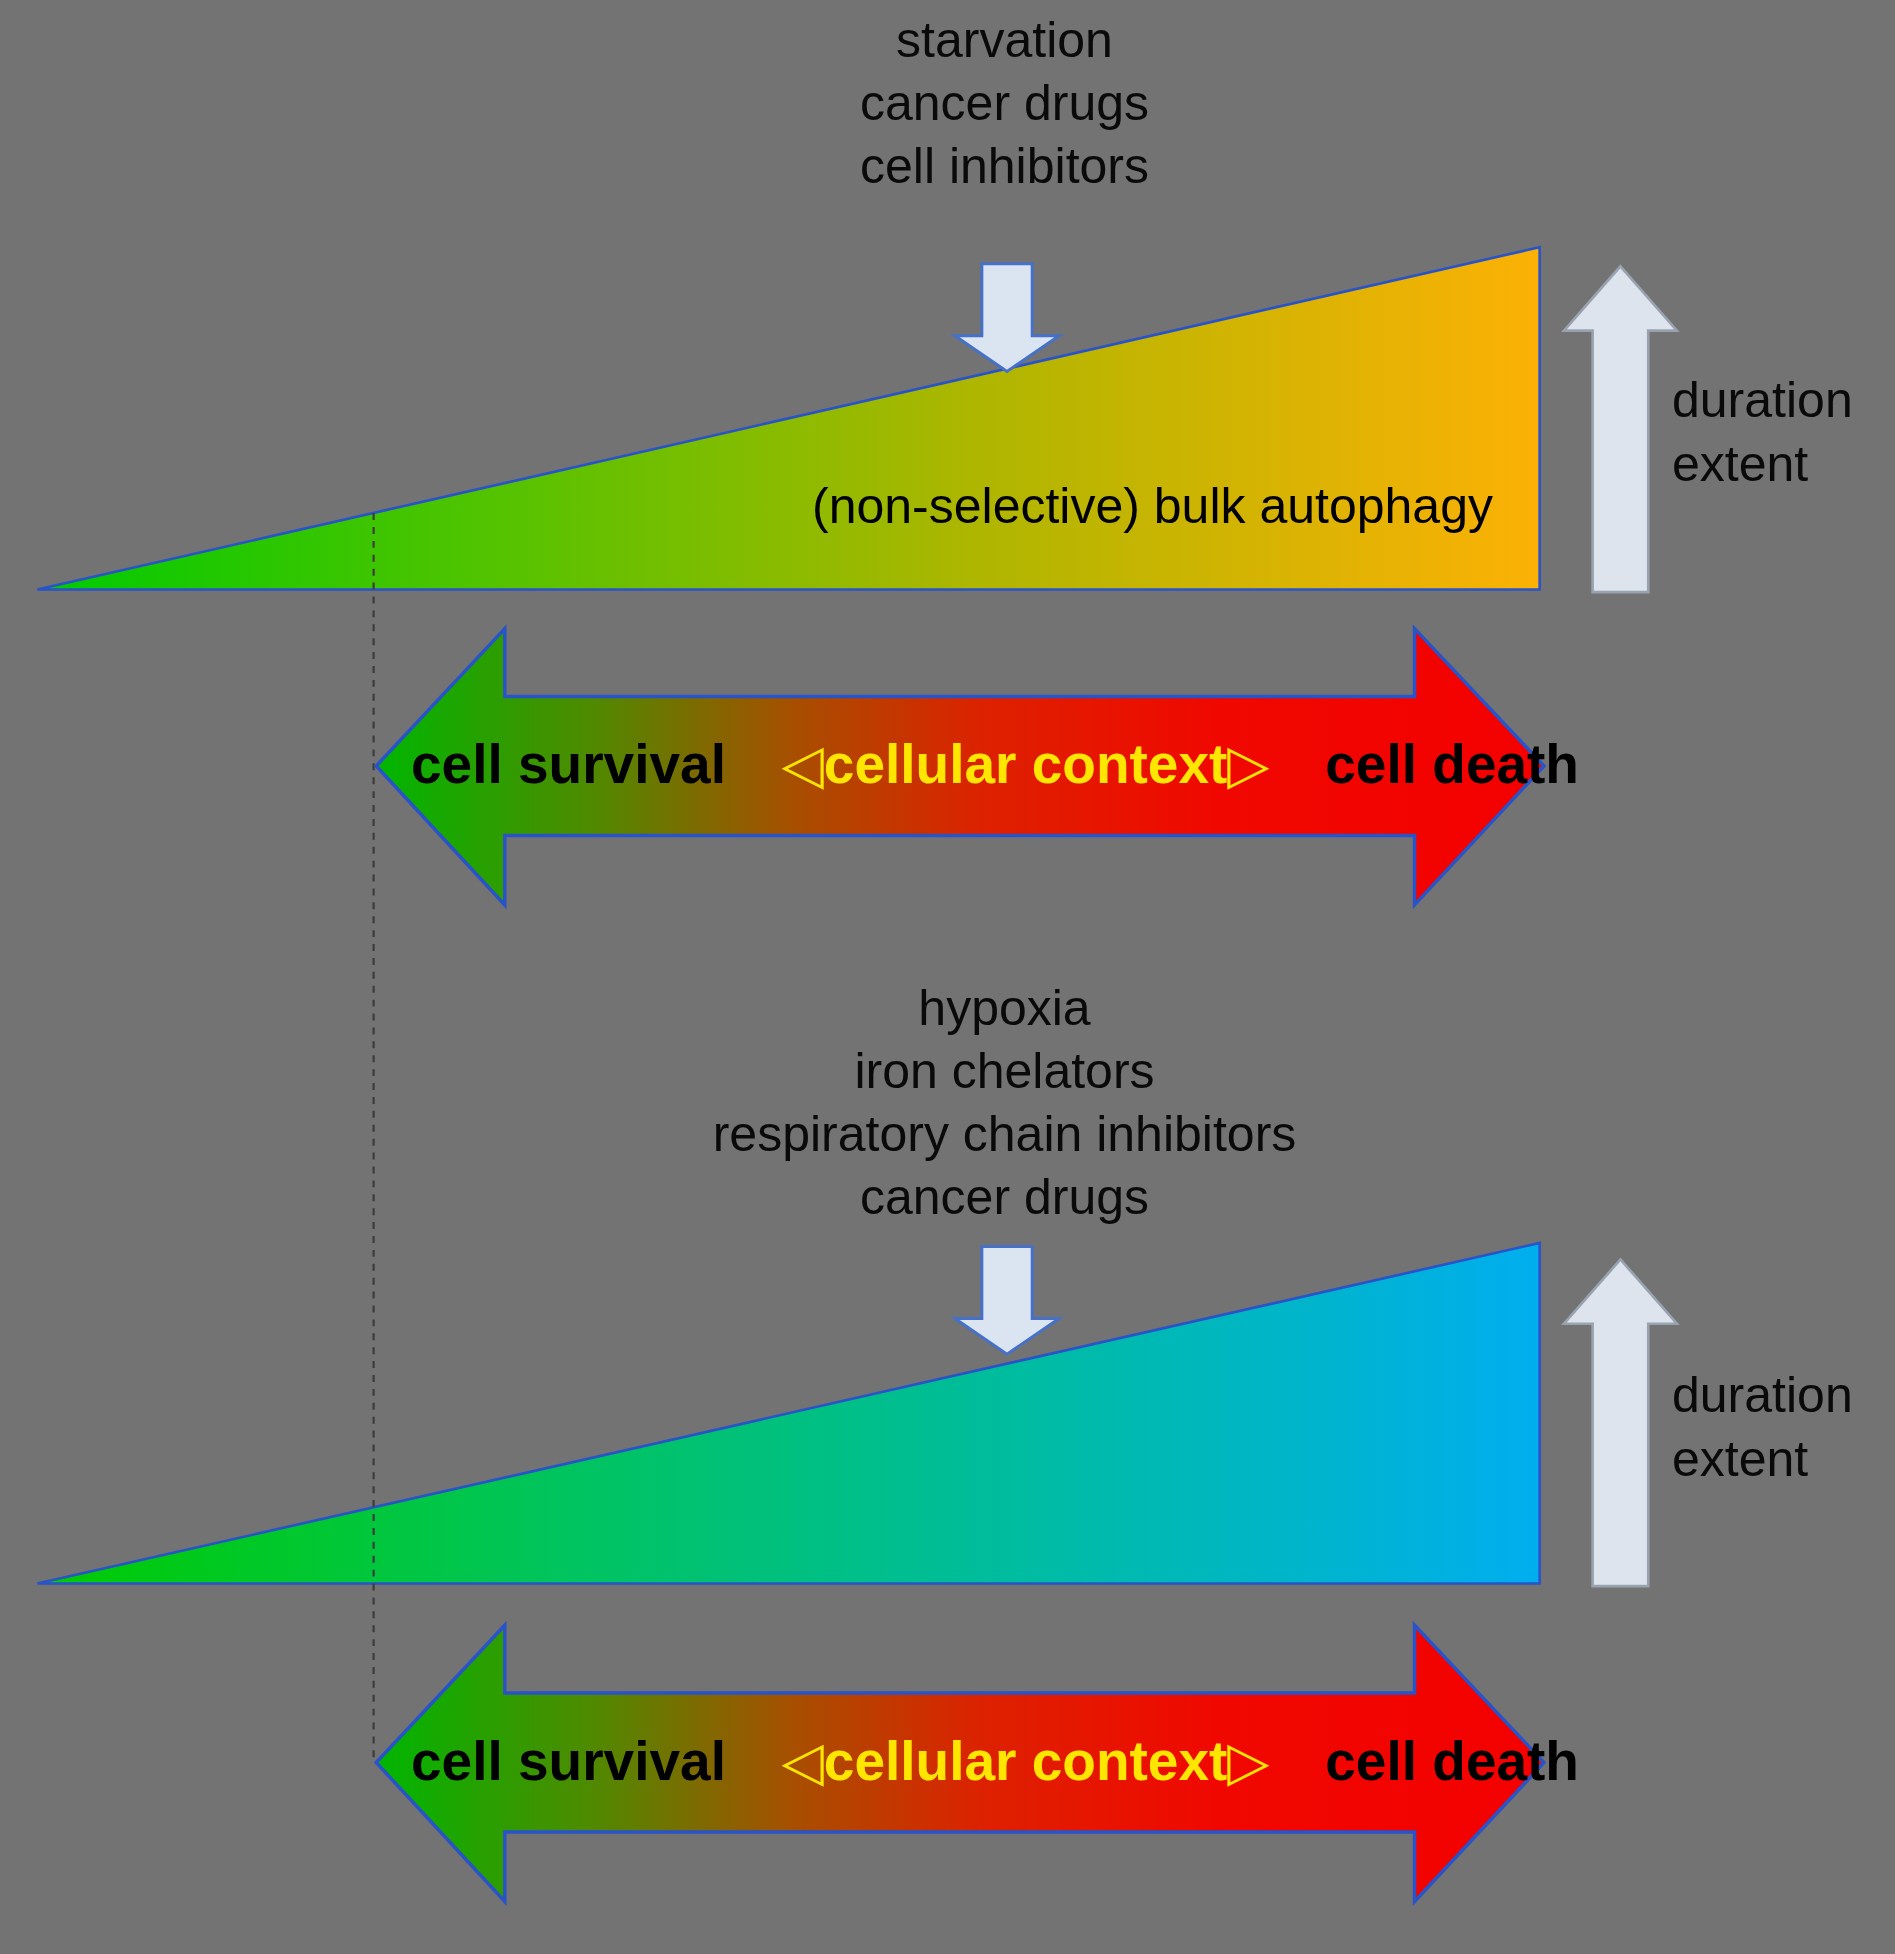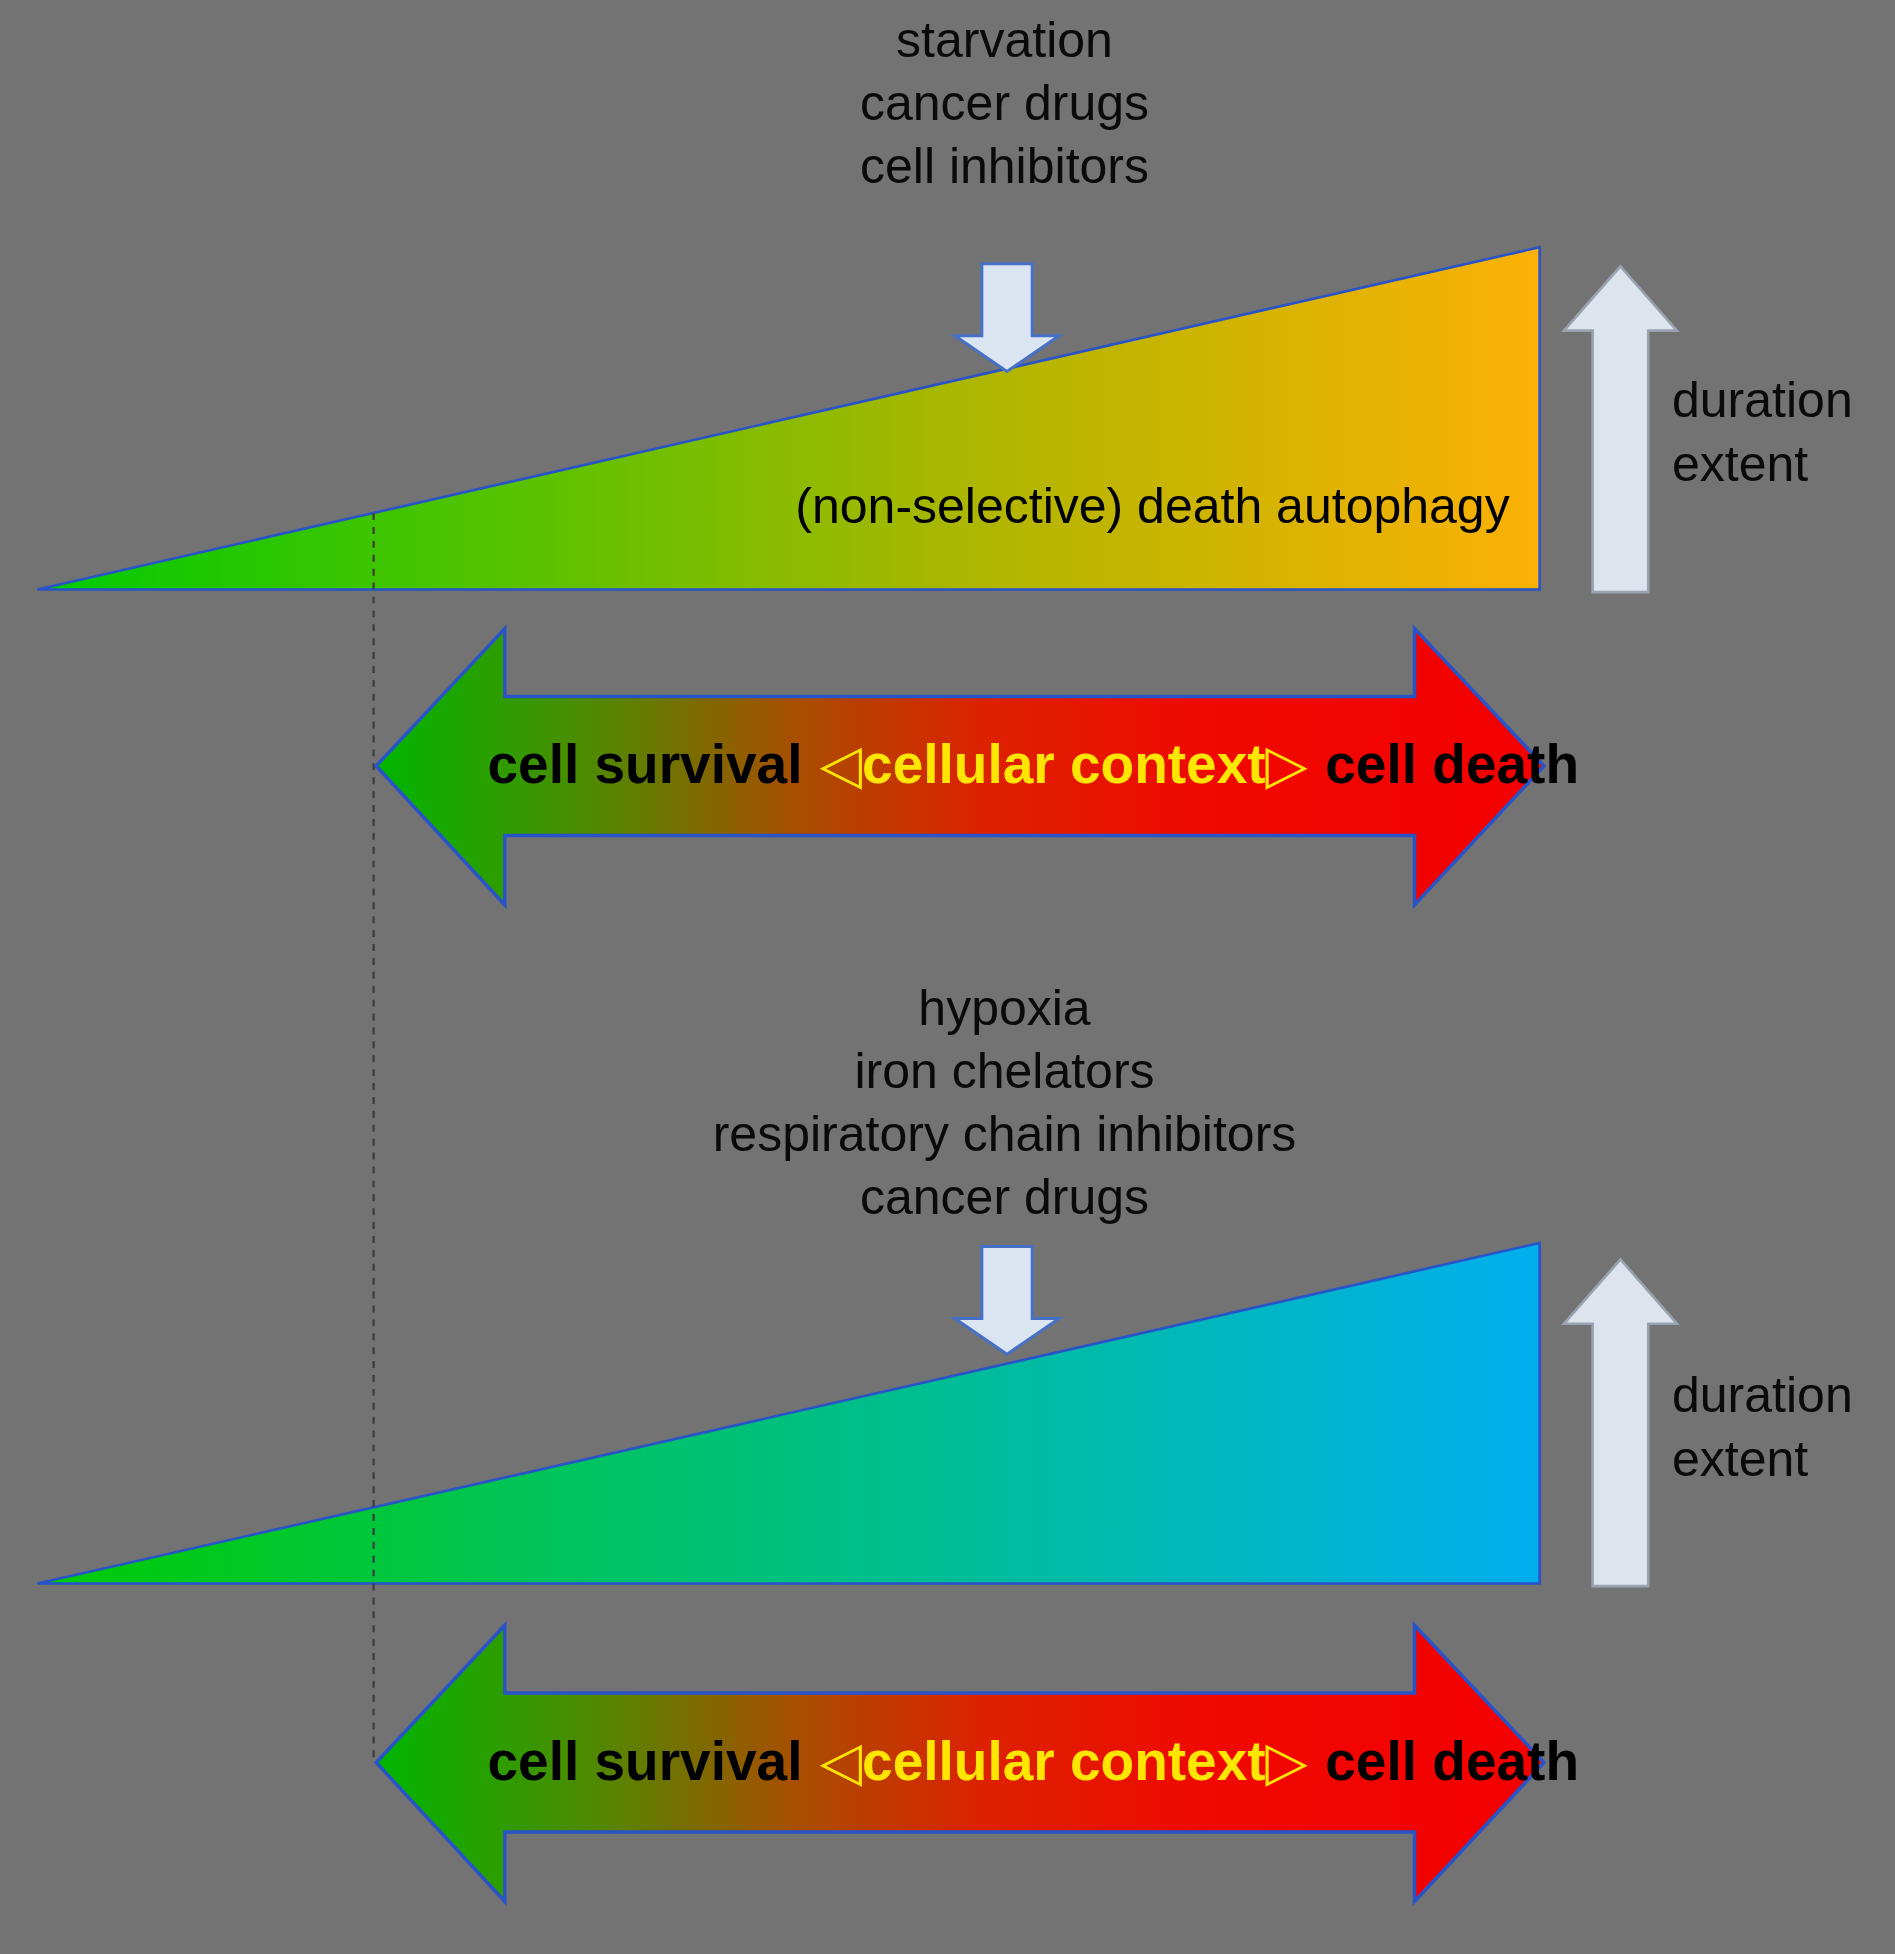--- a/index.html
+++ b/index.html
@@ -43,21 +43,21 @@
     line-height: 64px;
     color: #0a0a0a;
   }
   .axis-top { top: 368px; }
   .axis-bottom { top: 1363px; }
 
   .arrow-text {
     position: absolute;
     width: 1168px;
     display: flex;
-    justify-content: flex-end;
+    justify-content: space-between;
     align-items: baseline;
     gap: 17.4px;
     font-size: 55px;
     font-weight: bold;
     color: #000;
     white-space: nowrap;
   }
   .arrow-text-top { left: 411px; top: 732px; }
   .arrow-text-bottom { left: 411px; top: 1729px; }
   .ctx { color: #ffe600; font-weight: bold; }
@@ -105,21 +105,21 @@
     <polygon points="433,881 581,723 581,801 1628,801 1628,723 1777,881 1628,1041 1628,961 581,961 581,1041" fill="url(#ga)" stroke="#2953c8" stroke-width="4"></polygon>
     <polygon points="433,2028 581,1870 581,1948 1628,1948 1628,1870 1777,2028 1628,2188 1628,2108 581,2108 581,2188" fill="url(#ga)" stroke="#2953c8" stroke-width="4"></polygon>
   </svg>
 
   <div class="stimuli stimuli-top">
     <div>starvation</div>
     <div>cancer drugs</div>
     <div>cell inhibitors</div>
   </div>
 
-  <div class="wedge-label wedge-label-top">(non-selective) death autophagy</div>
+  <div class="wedge-label wedge-label-top">(non-selective) bulk autophagy</div>
 
   <div class="axis-labels axis-top">
     <div>duration</div>
     <div>extent</div>
   </div>
 
   <div class="arrow-text arrow-text-top">
     <span>cell survival</span>
     <span class="ctx">◁cellular context▷</span>
     <span>cell death</span>

